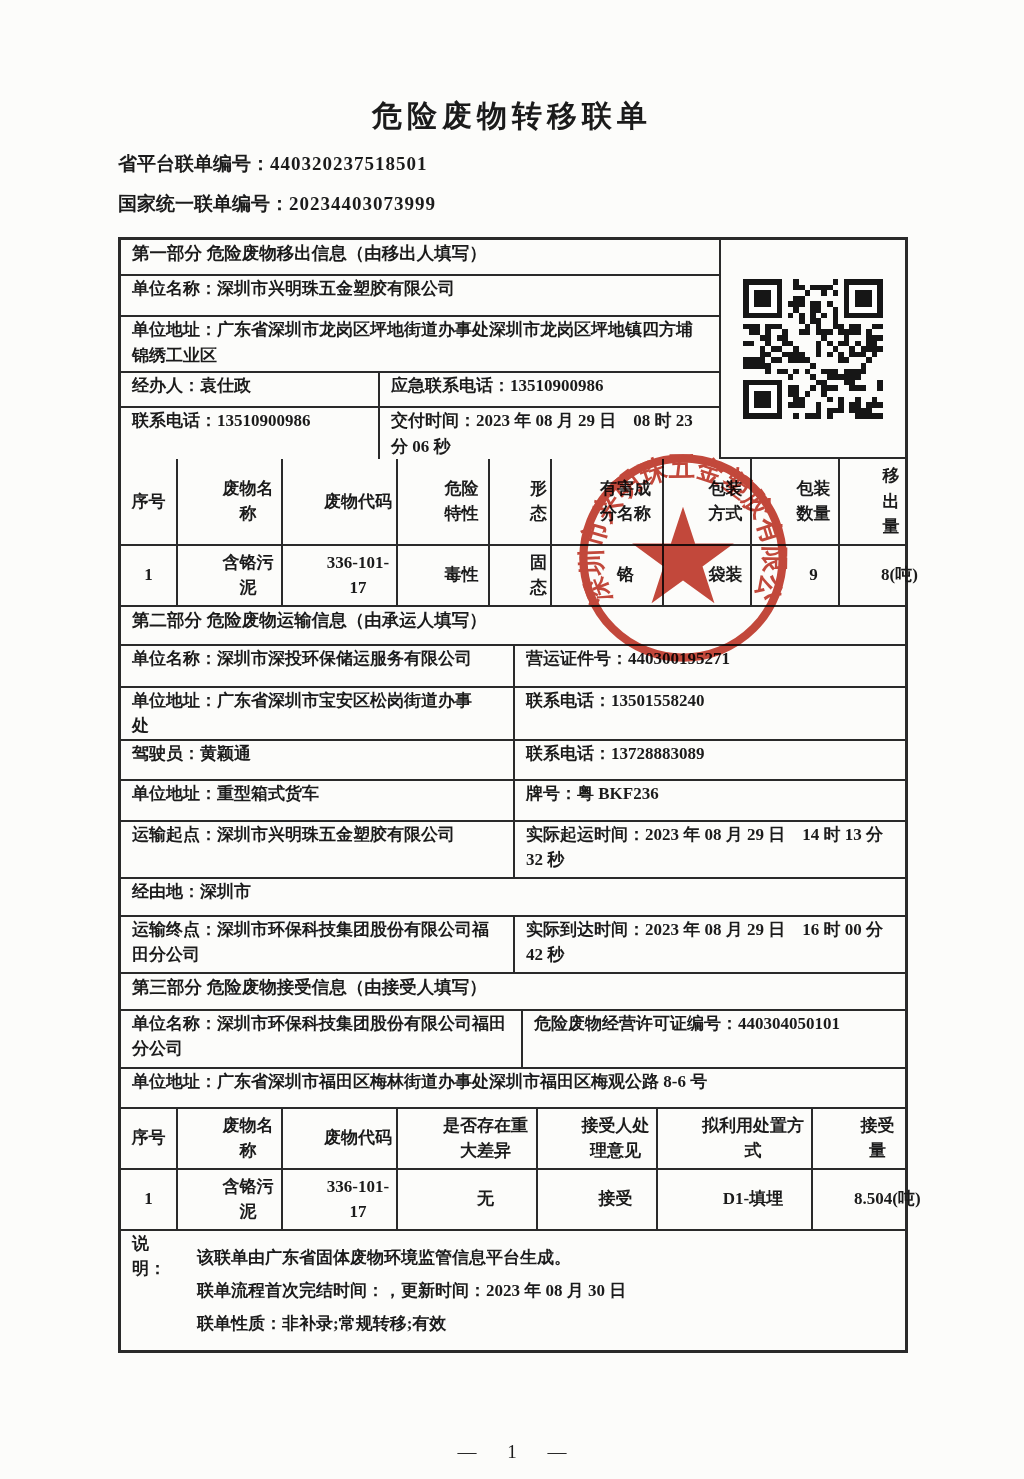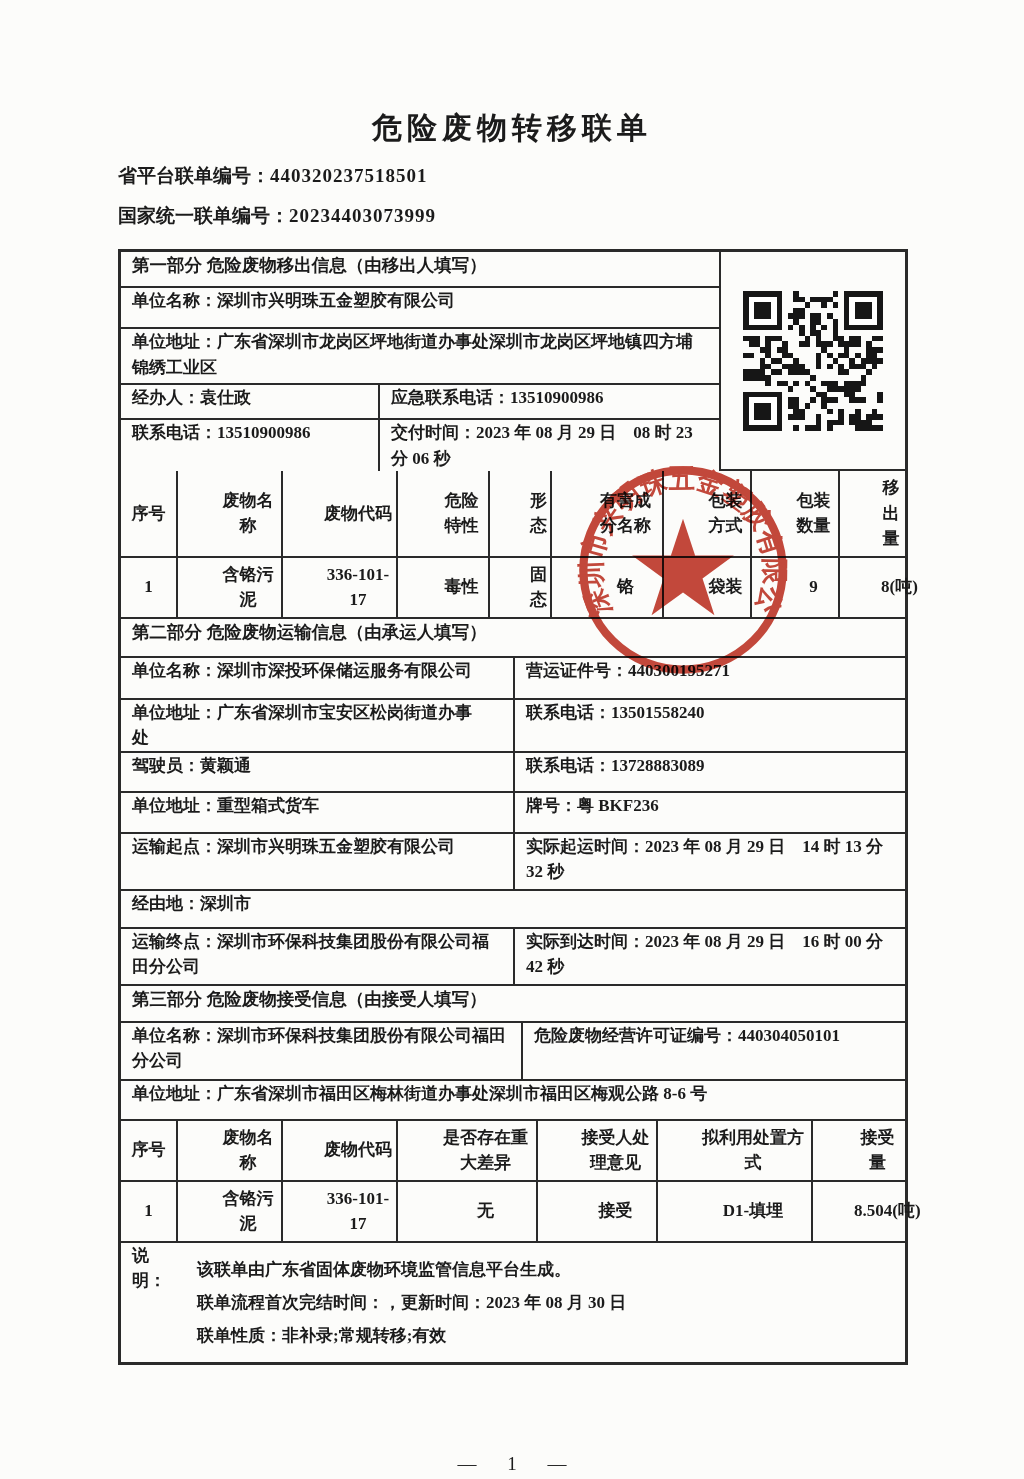--- a/index.html
+++ b/index.html
@@ -1,19 +1,19 @@
 <!DOCTYPE html>
 <html><head>
 <meta charset="utf-8">
 <style>
   html,body{margin:0;padding:0;}
   body{background:#e9e9e7;font-family:"Liberation Serif","DejaVu Serif",serif;color:#1b1b1b;}
   .page{position:relative;width:1024px;height:1479px;margin:0 auto;background:#fcfcfa;
         box-sizing:border-box;padding-top:96px;overflow:hidden;}
-  .title{margin:12px;text-align:center;font-family:"Liberation Sans","DejaVu Sans",sans-serif;
+  .title{margin:0;text-align:center;font-family:"Liberation Sans","DejaVu Sans",sans-serif;
          font-size:30px;font-weight:700;letter-spacing:5px;}
   .meta{margin:14px 8px 0 118px;font-size:19px;font-weight:700;}
   .meta .num{font-family:"Liberation Serif",serif;letter-spacing:1px;}
 
   .tbl{position:relative;margin:20px 0 0 118px;width:790px;border:3px solid #2a2a2a;
        box-sizing:border-box;font-size:17px;font-weight:600;line-height:1.5;}
   .row{display:flex;border-bottom:2px solid #2a2a2a;box-sizing:border-box;}
   .row.last{border-bottom:none;}
   .cell{display:flex;padding:0 11px;box-sizing:border-box;}
   .cell+.cell{border-left:2px solid #2a2a2a;}

